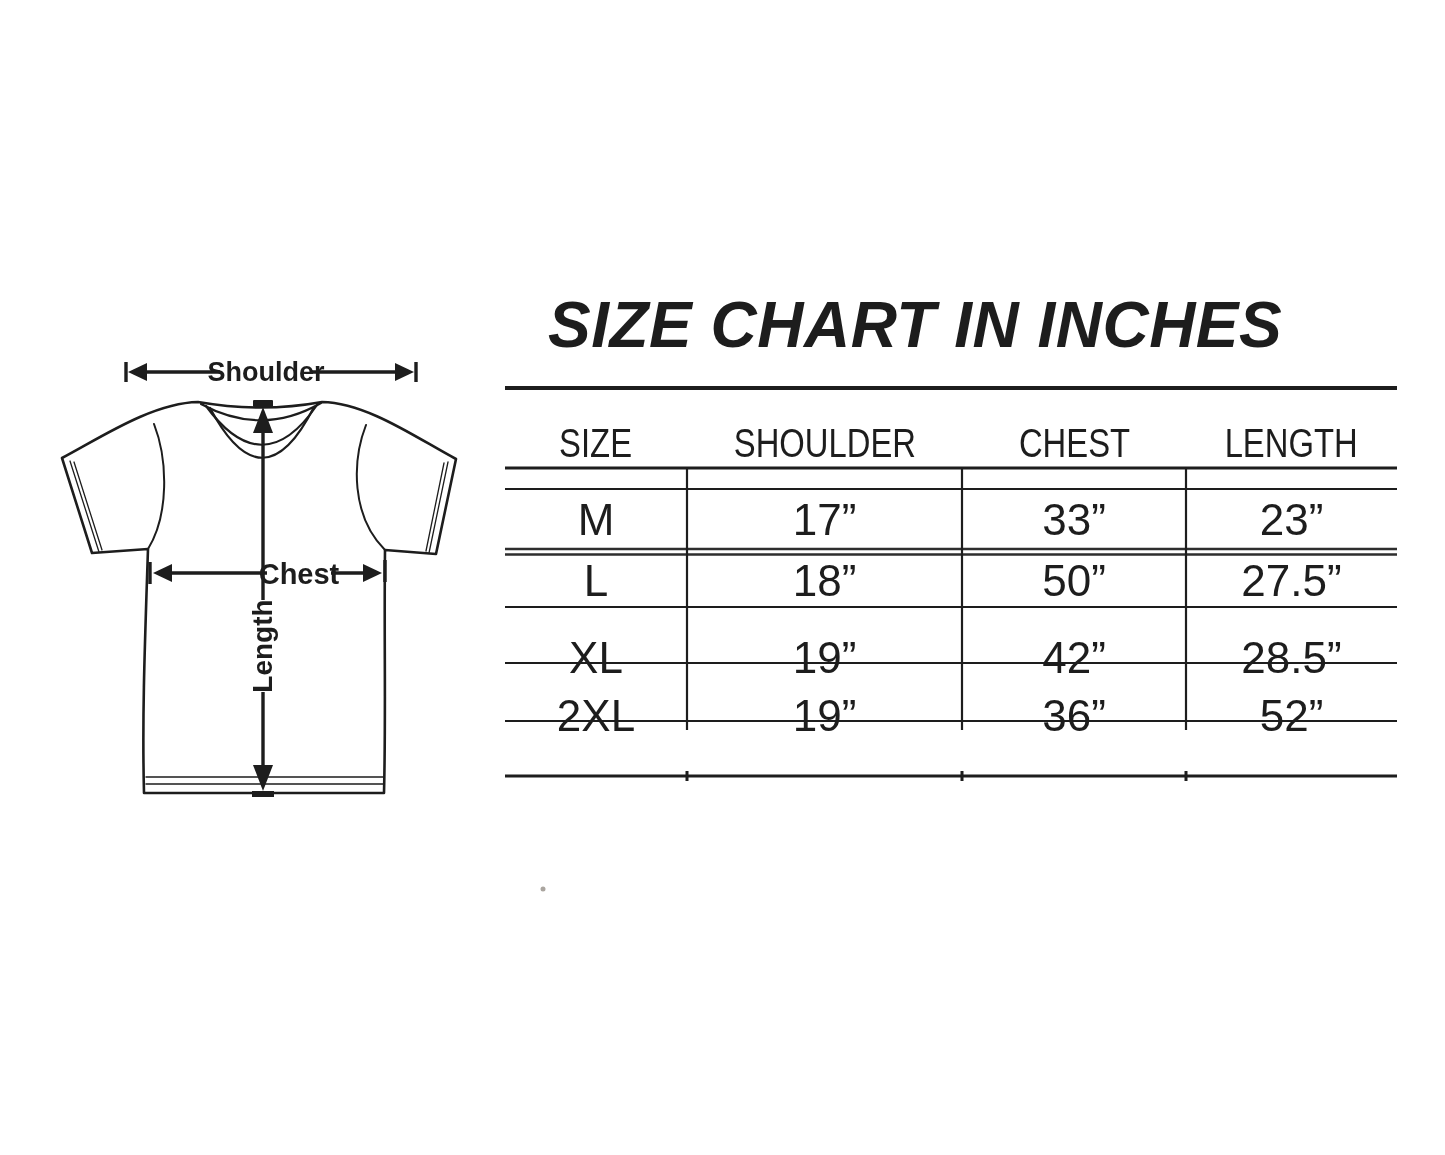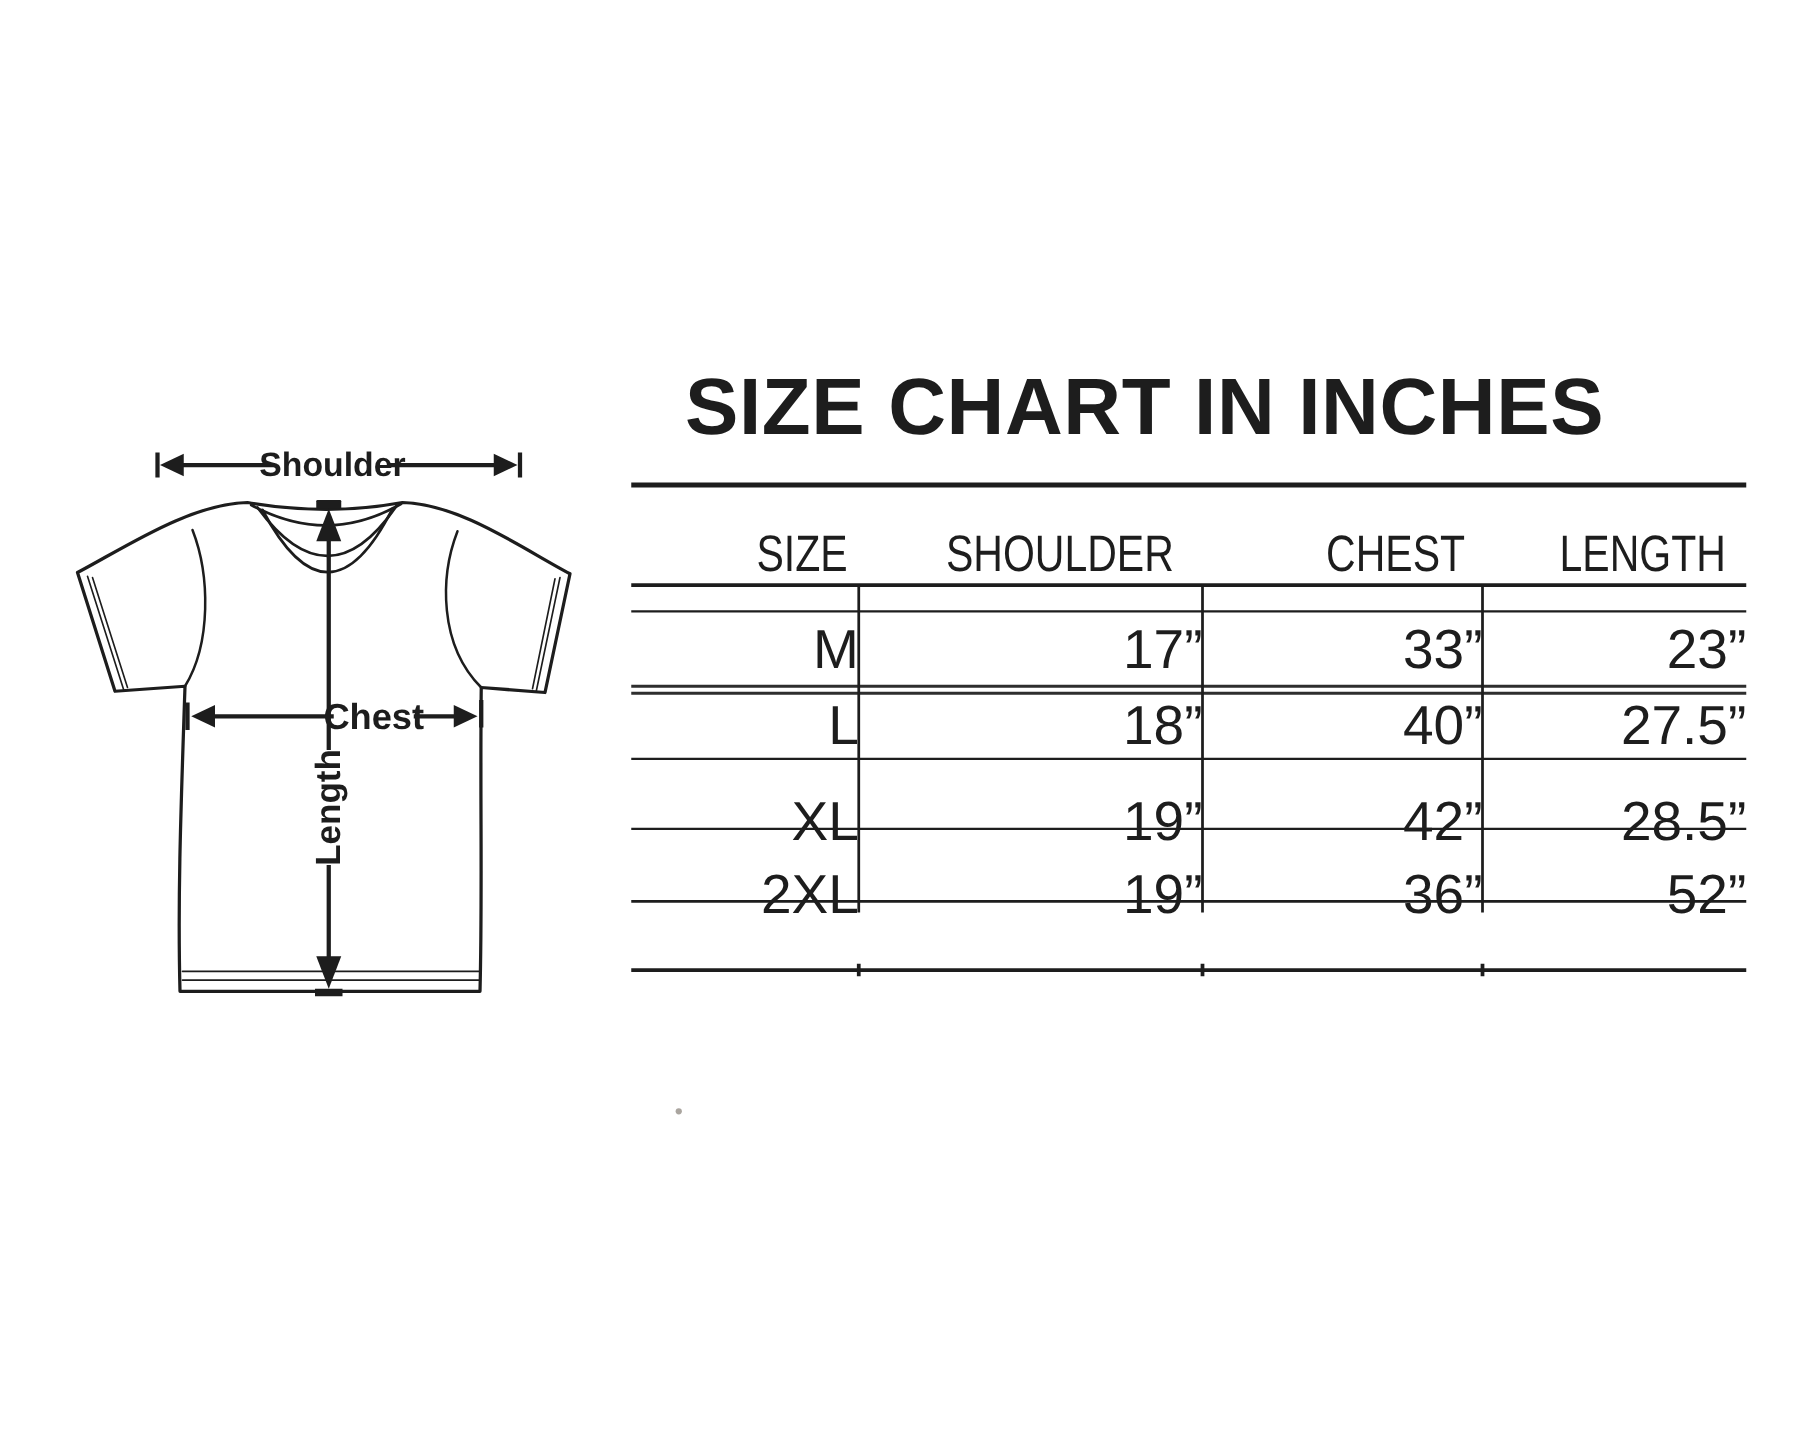--- a/index.html
+++ b/index.html
@@ -10,25 +10,25 @@
     background:var(--bg); overflow:hidden; color:var(--ink);
     font-family:"Liberation Sans","DejaVu Sans",sans-serif;
   }
   svg.layer { position:absolute; left:0; top:0; width:1445px; height:1155px; color:var(--ink); }
 
   .txt { position:absolute; color:var(--ink); white-space:nowrap; }
 
   
   .title {
     left:548px; top:290px; width:760px; height:70px; line-height:70px;
-    font-size:64px; font-weight:700; letter-spacing:0.5px;
+    font-size:64px; font-weight:700; font-style:italic; letter-spacing:0.5px;
   }
 
   
-  .cell { position:absolute; height:52px; line-height:52px; text-align:right; color:var(--ink); }
+  .cell { position:absolute; height:52px; line-height:52px; text-align:center; color:var(--ink); }
   .col-size     { left:505px;  width:182px; }
   .col-shoulder { left:687px;  width:275px; }
   .col-chest    { left:962px;  width:224px; }
   .col-length   { left:1186px; width:211px; }
   .hdr  { top:417px; font-size:41px; font-weight:400; }
   .hdr span { display:inline-block; transform:scaleX(0.8); transform-origin:center; }
   .row-m   .cell { top:494px; }
   .row-l   .cell { top:555px; }
   .row-xl  .cell { top:609px;margin-top:23px; }
   .row-2xl .cell { top:690px; }
@@ -119,21 +119,21 @@
 
   <div class="row-m">
     <div class="cell size-label col-size">M</div>
     <div class="cell value col-shoulder">17”</div>
     <div class="cell value col-chest">33”</div>
     <div class="cell value col-length">23”</div>
   </div>
   <div class="row-l">
     <div class="cell size-label col-size">L</div>
     <div class="cell value col-shoulder">18”</div>
-    <div class="cell value col-chest">40”</div>
+    <div class="cell value col-chest">50”</div>
     <div class="cell value col-length">27.5”</div>
   </div>
   <div class="row-xl">
     <div class="cell size-label col-size">XL</div>
     <div class="cell value col-shoulder">19”</div>
     <div class="cell value col-chest">42”</div>
     <div class="cell value col-length">28.5”</div>
   </div>
   <div class="row-2xl">
     <div class="cell size-label col-size">2XL</div>

